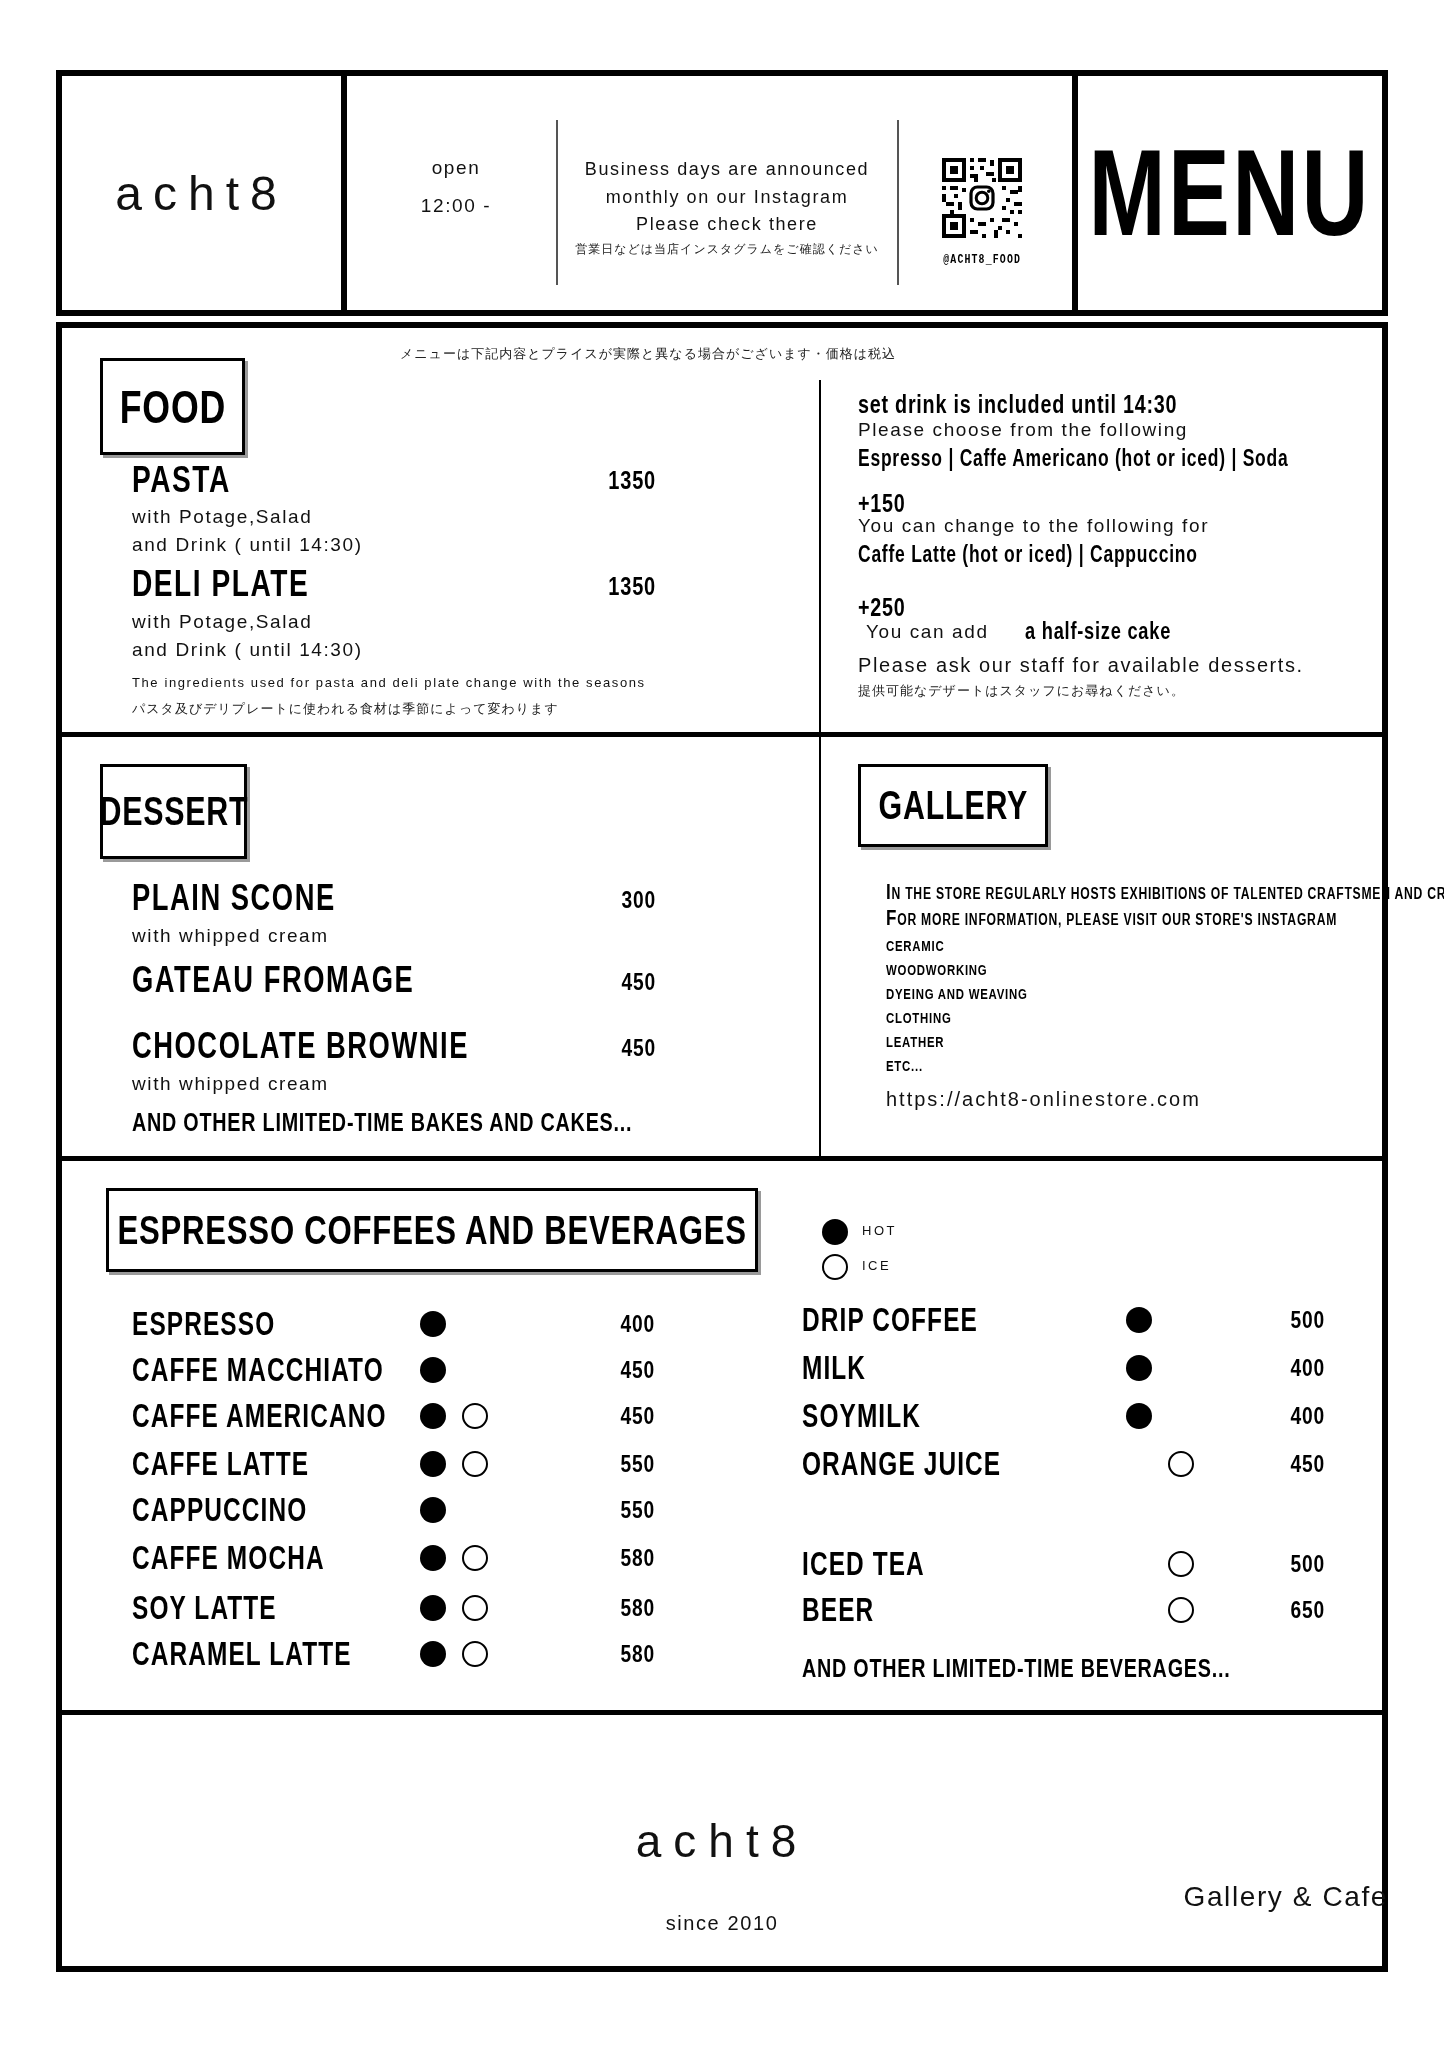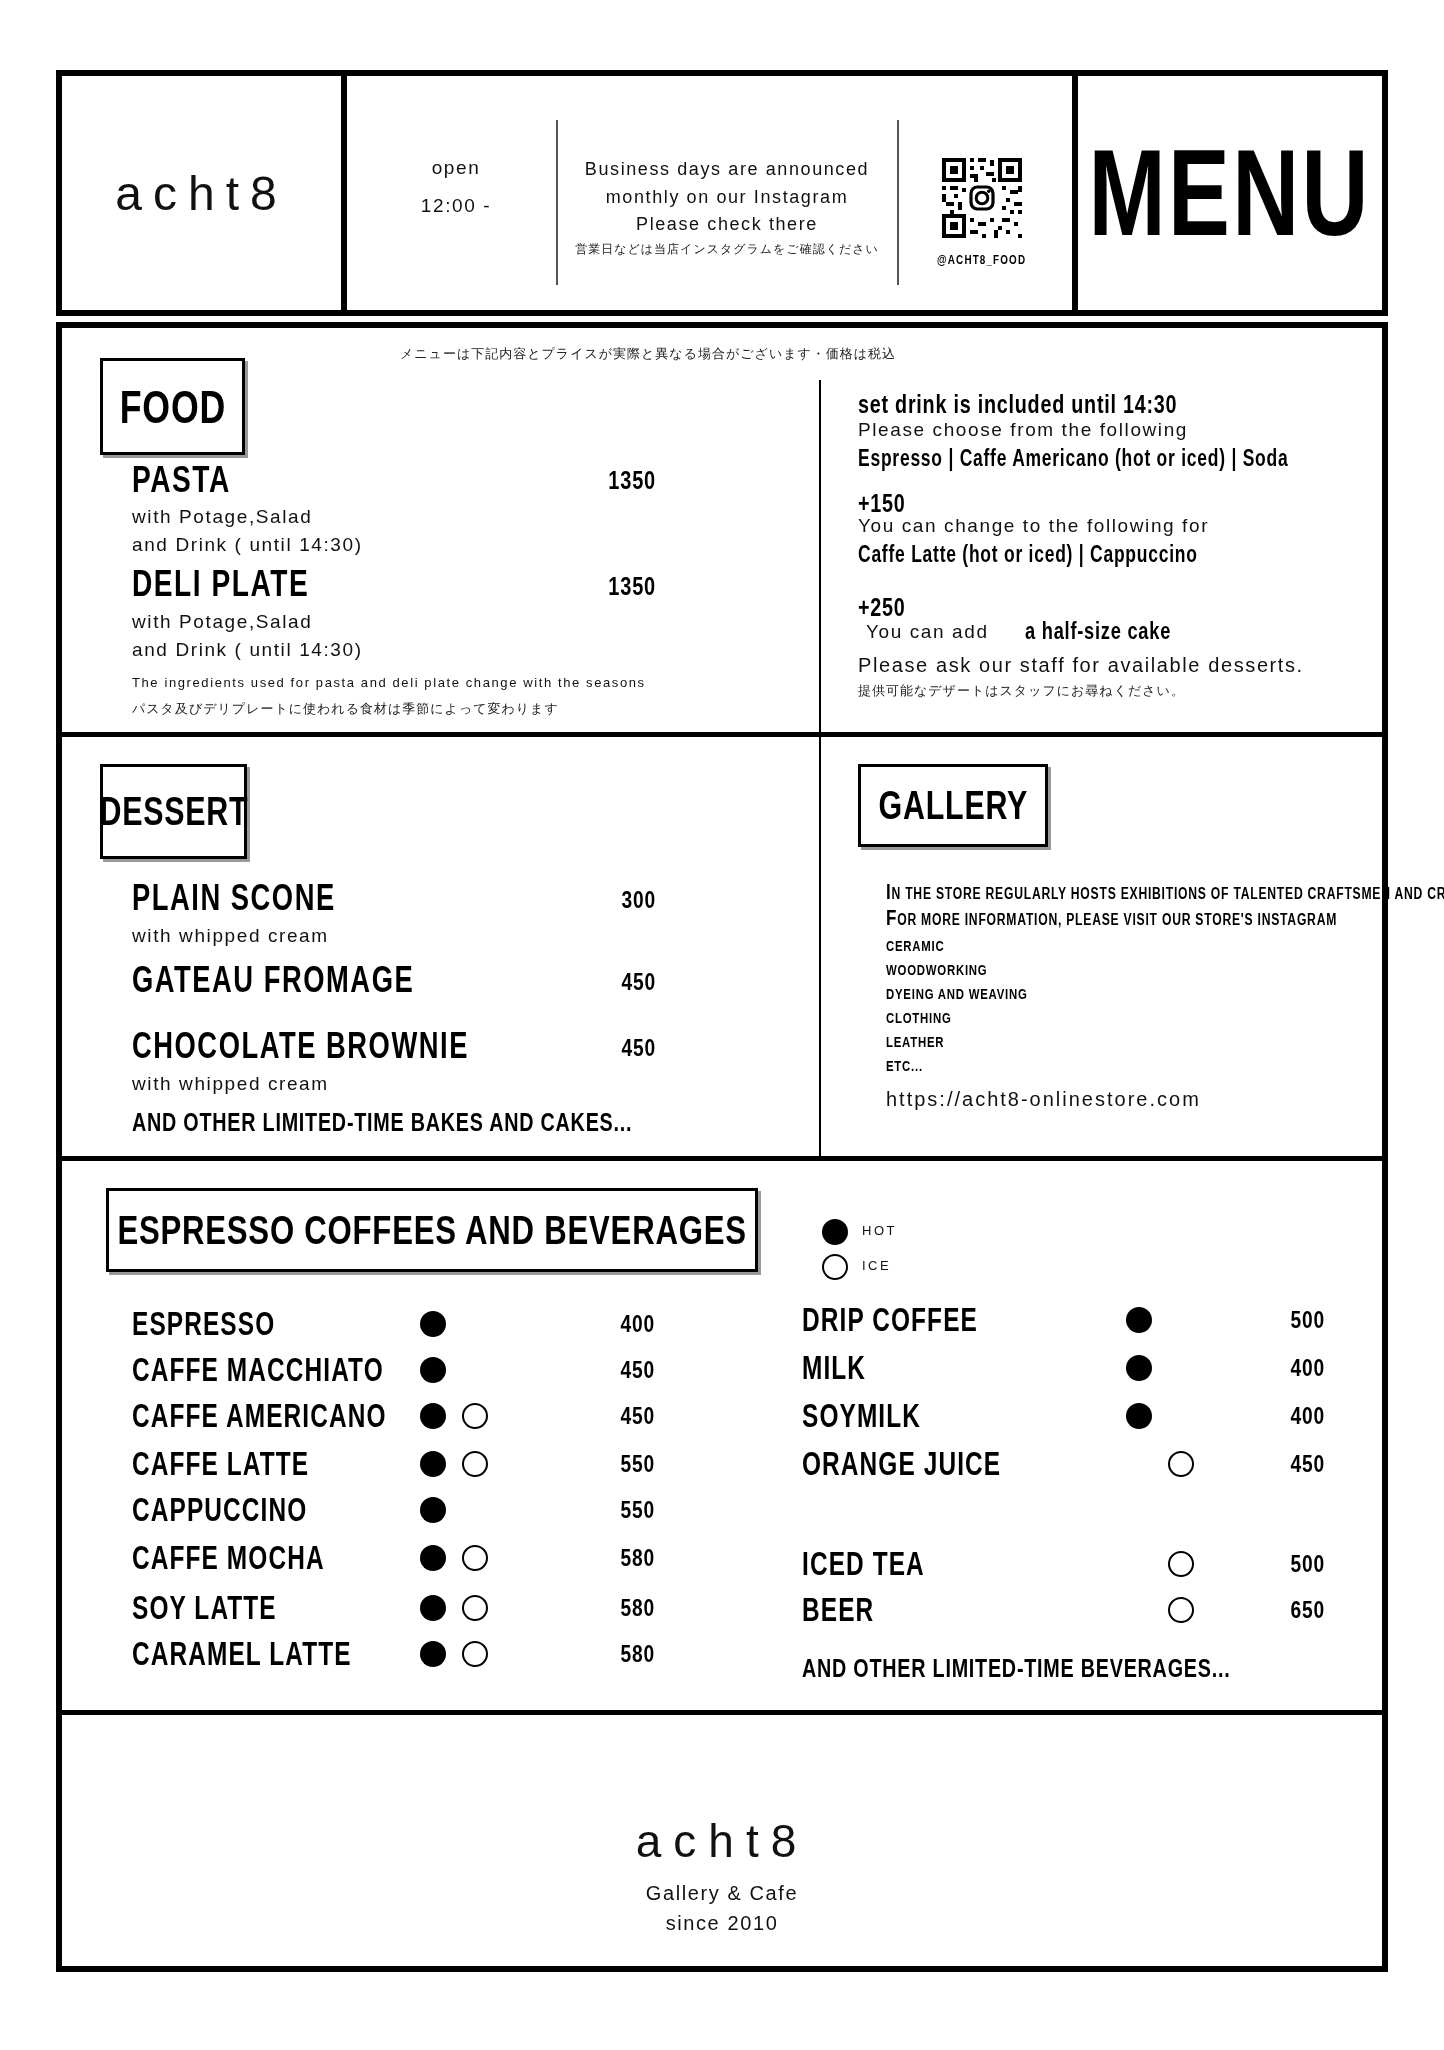--- a/index.html
+++ b/index.html
@@ -118,21 +118,21 @@
       </g>
 
       <g>
         <rect x="14.5" y="14.5" width="15" height="15" fill="#fff"></rect>
         <rect x="16.5" y="16.5" width="11" height="11" rx="3.2" fill="none" stroke="#000" stroke-width="1.6"></rect>
         <circle cx="22" cy="22" r="2.9" fill="none" stroke="#000" stroke-width="1.5"></circle>
         <circle cx="25.4" cy="18.6" r="0.9" fill="#000"></circle>
       </g>
     </svg>
   </div>
-  <div class="t" style="left:902px;top:253px;width:160px;text-align:center;font-size:13px;">
+  <div class="t" style="left:902px;top:253px;width:160px;text-align:center;font-size:13px;font-family:Liberation Mono, monospace;">
     <span class="bc" style="letter-spacing:1.5px;">@ACHT8_FOOD</span>
   </div>
 
   <div class="cell" style="left:1078px;top:76px;width:304px;height:234px;">
     <span class="bc" style="font-size:122px;letter-spacing:3px;">MENU</span>
   </div>
 
   <div class="frame" style="left:56px;top:322px;width:1332px;height:1650px;"></div>
   <div class="hline" style="top:732px;"></div>
   <div class="hline" style="top:1156px;"></div>
@@ -300,16 +300,16 @@
   </div>
   <div class="row" style="left:802px;top:1590px;">
     <span class="nm">BEER</span>
     <span class="dot hollow" style="left:366px;"></span>
     <span class="pr">650</span>
   </div>
 
   <div class="t b" style="left:802px;top:1654px;font-size:26px;">AND OTHER LIMITED-TIME BEVERAGES...</div>
 
   <div class="t" style="left:56px;top:1816px;width:1332px;text-align:center;font-size:46px;letter-spacing:12px;color:#111;">acht8</div>
-  <div class="t reg" style="left:56px;top:1882px;width:1332px;text-align:center;font-size:20px;">Gallery &amp; Cafe</div>
+  <div class="t reg" style="left:56px;top:1882px;width:1332px;text-align:right;font-size:28px;">Gallery &amp; Cafe</div>
   <div class="t reg" style="left:56px;top:1912px;width:1332px;text-align:center;font-size:20px;">since 2010</div>
 
 </div>
 
 </body></html>

